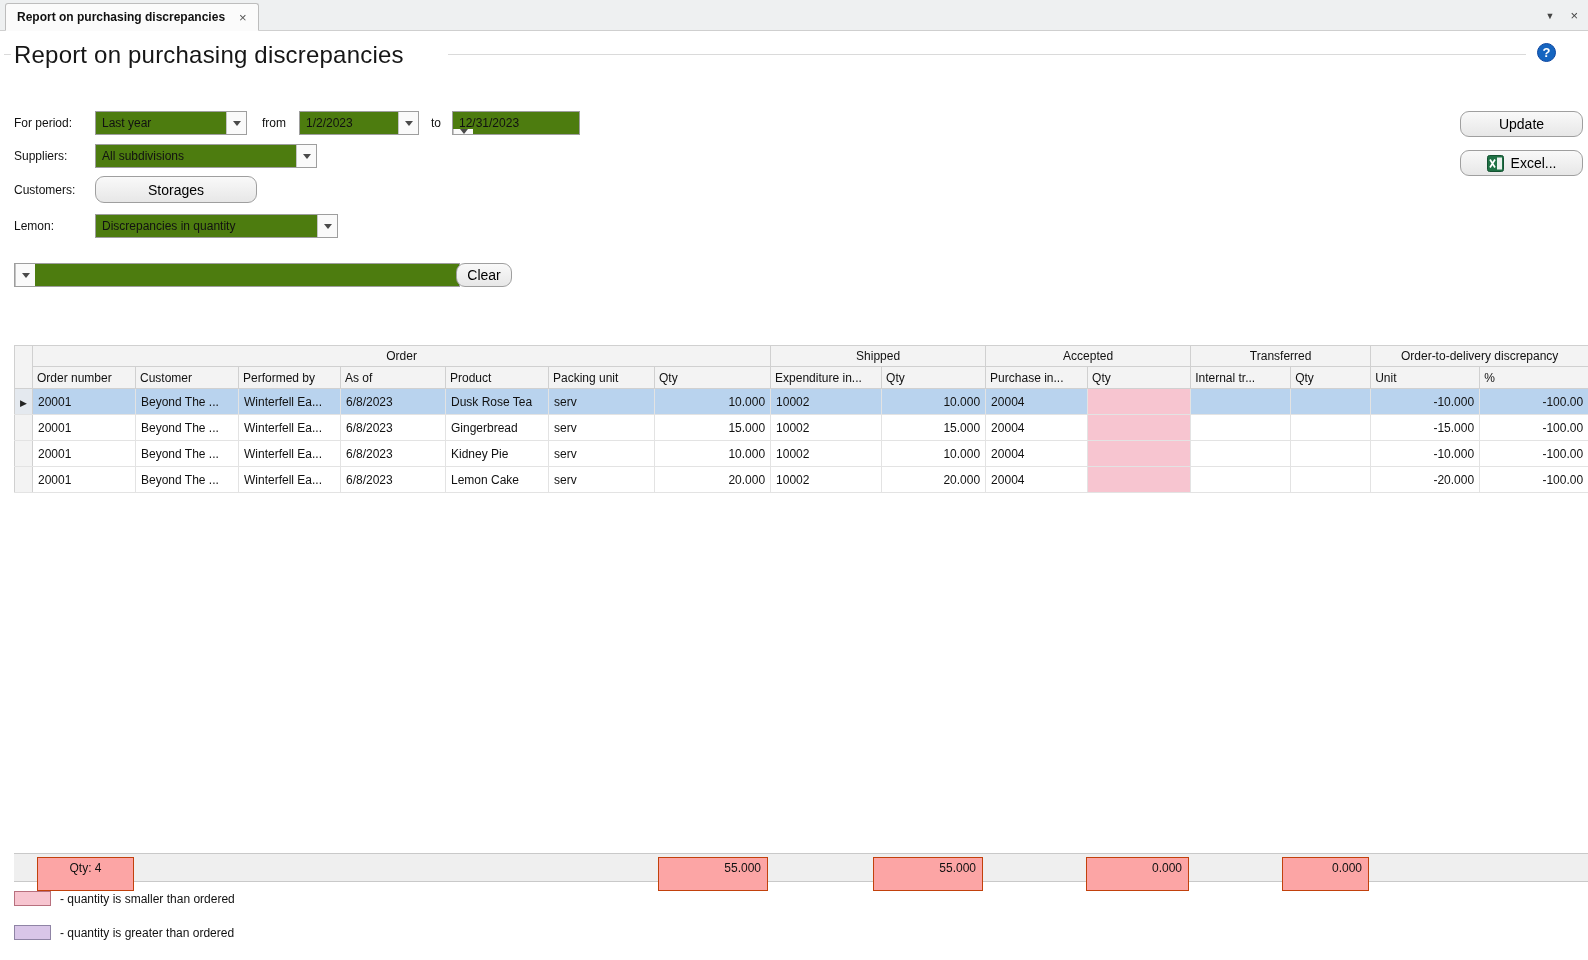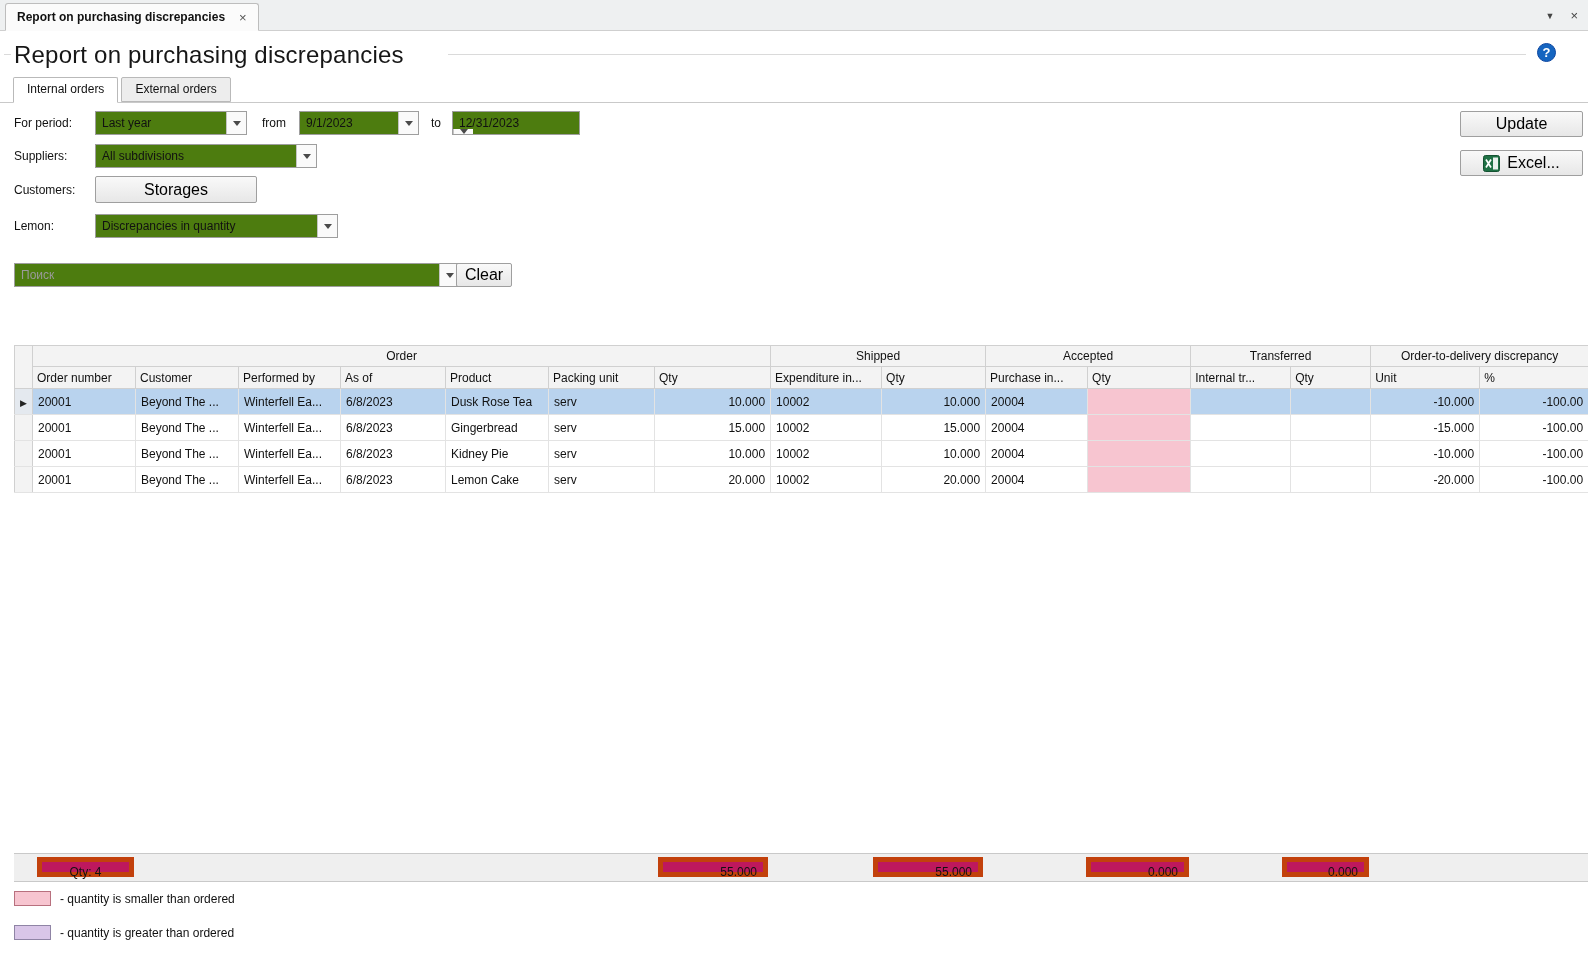--- a/index.html
+++ b/index.html
@@ -65,21 +65,21 @@
   }
   .combo .val { flex: 1; padding: 4px 6px 0 6px; white-space: nowrap; overflow: hidden; }
   .combo .arrow-box {
     width: 20px; border-left: 1px solid #c4c4c4; background: #fafafa;
     display: flex; align-items: center; justify-content: center;
   }
   .tri-down { width: 0; height: 0; border-left: 4px solid transparent; border-right: 4px solid transparent; border-top: 5px solid #4a4a4a; }
 
   .btn {
     position: absolute; background: linear-gradient(#f9f9f9, #e7e7e7);
-    border: 1px solid #9f9f9f; border-radius: 2px; font-size: 16px;
+    border: 1px solid #9f9f9f; border-radius: 9px; font-size: 14px;
     display: flex; align-items: center; justify-content: center; gap: 7px; white-space: nowrap;
   }
   .xls-icon { display: inline-flex; width: 17px; height: 17px; }
 
   
   .search-combo { left: 14px; top: 232px; width: 446px; }
   .search-combo input {
     flex: 1; border: none; outline: none; padding: 0 6px; font-family: "Liberation Sans", sans-serif;
     font-size: 12px; color: #111; background: transparent;
   }
@@ -107,21 +107,21 @@
   tr.selected td { background: #b9d3ee; }
   tr.selected td.sel { background: #e4e9ef; }
   .row-marker { font-size: 9px; color: #222; }
 
   
   .grid-footer {
     position: absolute; left: 14px; top: 822px; width: 1574px; height: 29px;
     background: #efefef; border-top: 1px solid #c9c9c9; border-bottom: 1px solid #c9c9c9;
   }
   .sumbox {
-    position: absolute; top: 3px; height: 20px; background: #be185d; border: 5px solid #c2410c;
+    position: absolute; top: 3px; height: 34px; background: #fca5a5; border: 1px solid #c2410c;
     line-height: 20px; font-size: 12px;
   }
   .sumbox.center { text-align: center; }
   .sumbox.right { text-align: right; padding-right: 6px; }
   #sum-count { left: 23px; width: 97px; }
   #sum-order { left: 644px; width: 110px; }
   #sum-shipped { left: 859px; width: 110px; }
   #sum-accepted { left: 1072px; width: 103px; }
   #sum-transferred { left: 1268px; width: 87px; }
 
@@ -147,35 +147,31 @@
   </div>
 </div>
 
 <div class="content">
 
   <h1 class="page-title">Report on purchasing discrepancies</h1>
   <div class="title-rule-left"></div>
   <div class="title-rule"></div>
   <div class="help-btn" style="background-color: rgb(21, 101, 192);">?</div>
 
-  <div class="subtabs">
-    <div class="subtab active">Internal orders</div>
-    <div class="subtab">External orders</div>
-  </div>
 
   <span class="flabel" style="left:14px; top:80px;">For period:</span>
   <div class="combo" style="left:95px; top:80px; width:152px;">
     <span class="val">Last year</span>
     <span class="arrow-box">
         <span class="tri-down"></span>
       </span>
   </div>
   <span class="flabel" style="left:262px; top:80px;">from</span>
   <div class="combo" style="left:299px; top:80px; width:120px;">
-    <span class="val">9/1/2023</span>
+    <span class="val">1/2/2023</span>
     <span class="arrow-box">
         <span class="tri-down"></span>
       </span>
   </div>
   <span class="flabel" style="left:431px; top:80px;">to</span>
   <div class="combo" style="left:452px; top:80px; width:128px;flex-direction:column;">
     <span class="val">12/31/2023</span>
     <span class="arrow-box">
         <span class="tri-down"></span>
       </span>
@@ -206,21 +202,20 @@
       <svg viewBox="0 0 17 17" width="17" height="17">
         <rect x="0.5" y="0.5" width="16" height="16" rx="2" fill="#1f7145" stroke="#155232"></rect>
         <rect x="10" y="2.5" width="5" height="12" fill="#ffffff" opacity="0.9"></rect>
         <path d="M3 4.5 L8 12.5 M8 4.5 L3 12.5" stroke="#ffffff" stroke-width="1.7"></path>
       </svg>
     </span>
     <span>Excel...</span>
   </button>
 
   <div class="combo search-combo">
-    <input type="text" placeholder="Поиск" style="">
     <span class="arrow-box">
         <span class="tri-down"></span>
       </span>
   </div>
   <button class="btn" style="left:456px; top:232px; width:56px; height:24px;">Clear</button>
 
   <div class="grid">
     <table>
       <colgroup>
         <col style="width:18px">

